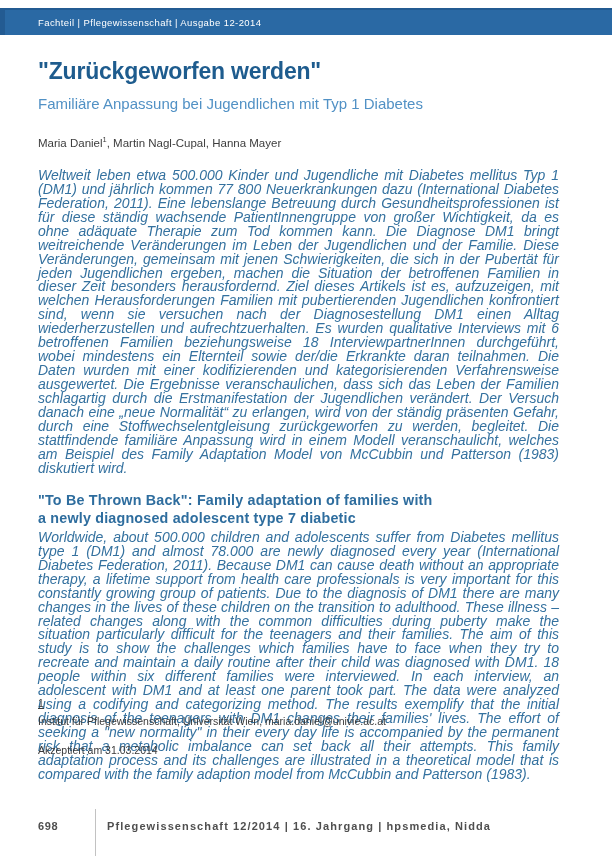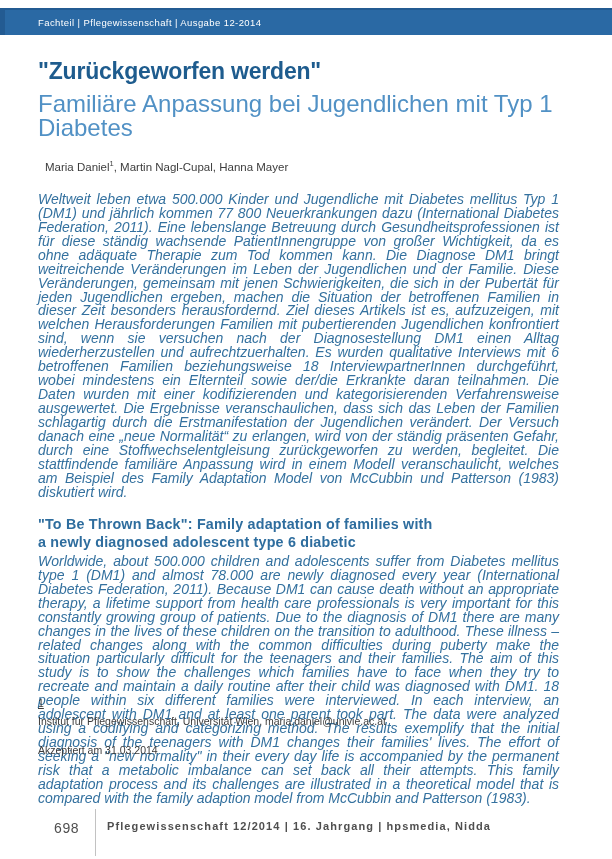--- a/index.html
+++ b/index.html
@@ -12,46 +12,46 @@
     background:#2a69a4; border-top:2px solid #235b92; border-left:5px solid #235b92;
     box-sizing:border-box; display:flex; align-items:center; padding-left:33px;
   }
   .topbar .crumb { color:#ffffff; font-size:9.5px; letter-spacing:0.4px; }
   .content { position:absolute; left:38px; top:57px; width:537px; }
   .title {
     margin:0; font-size:23px; line-height:28px; font-weight:bold;
     color:#1e5c8e; letter-spacing:-0.2px;
   }
   .subtitle {
-    margin:7px 0 0 0; font-size:24px; line-height:24px; font-weight:400;
+    margin:7px 0 0 0; font-size:15px; line-height:24px; font-weight:400;
     color:#5191c5;
   }
-  .authors { margin:17px 0 0 7px; font-size:11.5px; line-height:14px; color:#3d3d3d; }
+  .authors { margin:17px 0 0 0; font-size:11.5px; line-height:14px; color:#3d3d3d; }
   .authors sup { font-size:7.5px; }
   .abstract {
     margin:19px 16px 0 0; font-style:italic; color:#34719f;
     font-size:14px; line-height:13.95px; text-align:justify;
     hyphens:auto; -webkit-hyphens:auto;
   }
   .en-heading {
     margin:15px 0 0 0; font-size:14.3px; line-height:18.5px; font-weight:bold;
     color:#2e6d9e; letter-spacing:0.2px;
   }
   .abstract.en { margin-top:3px; }
   .footnote-block {
     position:absolute; left:38px; top:697px; width:480px;
     font-size:10.5px; line-height:13px; color:#3a3a3a;
   }
   .fn-marker { display:inline-block; text-decoration:underline; margin-bottom:5px; color:#3a3a3a; }
   .fn-affiliation { margin:0 0 0 0; }
   .fn-dates { margin:16px 0 0 0; }
   .fn-doi { margin:15px 0 0 0; }
   .page-number {
-    position:absolute; left:54px; top:820px; font-size:14px;
-    font-weight:normal; letter-spacing:0.6px; color:#4f4f4f;
+    position:absolute; left:38px; top:820px; font-size:11px;
+    font-weight:bold; letter-spacing:0.6px; color:#4f4f4f;
   }
   .footer-divider {
     position:absolute; left:95px; top:809px; width:1px; height:47px; background:#c2c2c2;
   }
   .journal-line {
     position:absolute; left:107px; top:820px; font-size:11px;
     font-weight:bold; letter-spacing:1.1px; color:#4f4f4f;
   }
 </style>
 </head>
@@ -64,21 +64,21 @@
   </div>
 
   <div class="content">
     <h1 class="title">"Zurückgeworfen werden"</h1>
     <h2 class="subtitle">Familiäre Anpassung bei Jugendlichen mit Typ 1 Diabetes</h2>
 
     <p class="authors"><span>Maria Daniel</span><sup>1</sup><span>, Martin Nagl-Cupal, Hanna Mayer</span></p>
 
     <p class="abstract de" lang="de">Weltweit leben etwa 500.000 Kinder und Jugendliche mit Diabetes mellitus Typ 1 (DM1) und jährlich kommen 77 800 Neuerkrankungen dazu (International Diabetes Federation, 2011). Eine lebenslange Betreuung durch Gesundheitsprofessionen ist für diese ständig wachsende PatientInnengruppe von großer Wichtigkeit, da es ohne adäquate Therapie zum Tod kommen kann. Die Diagnose DM1 bringt weitreichende Veränderungen im Leben der Jugendlichen und der Familie. Diese Veränderungen, gemeinsam mit jenen Schwierigkeiten, die sich in der Pubertät für jeden Jugendlichen ergeben, machen die Situation der betroffenen Familien in dieser Zeit besonders herausfordernd. Ziel dieses Artikels ist es, aufzuzeigen, mit welchen Herausforderungen Familien mit pubertierenden Jugendlichen konfrontiert sind, wenn sie versuchen nach der Diagnosestellung DM1 einen Alltag wiederherzustellen und aufrechtzuerhalten. Es wurden qualitative Interviews mit 6 betroffenen Familien beziehungsweise 18 InterviewpartnerInnen durchgeführt, wobei mindestens ein Elternteil sowie der/die Erkrankte daran teilnahmen. Die Daten wurden mit einer kodifizierenden und kategorisierenden Verfahrensweise ausgewertet. Die Ergebnisse veranschaulichen, dass sich das Leben der Familien schlagartig durch die Erstmanifestation der Jugendlichen verändert. Der Versuch danach eine „neue Normalität“ zu erlangen, wird von der ständig präsenten Gefahr, durch eine Stoffwechselentgleisung zurückgeworfen zu werden, begleitet. Die stattfindende familiäre Anpassung wird in einem Modell veranschaulicht, welches am Beispiel des Family Adaptation Model von McCubbin und Patterson (1983) diskutiert wird.</p>
 
-    <h3 class="en-heading"><span>"To Be Thrown Back": Family adaptation of families with</span><br><span>a newly diagnosed adolescent type 6 diabetic</span></h3>
+    <h3 class="en-heading"><span>"To Be Thrown Back": Family adaptation of families with</span><br><span>a newly diagnosed adolescent type 7 diabetic</span></h3>
 
     <p class="abstract en" lang="en">Worldwide, about 500.000 children and adolescents suffer from Diabetes mellitus type 1 (DM1) and almost 78.000 are newly diagnosed every year (International Diabetes Federation, 2011). Because DM1 can cause death without an appropriate therapy, a lifetime support from health care professionals is very important for this constantly growing group of patients. Due to the diagnosis of DM1 there are many changes in the lives of these children on the transition to adulthood. These illness – related changes along with the common difficulties during puberty make the situation particularly difficult for the teenagers and their families. The aim of this study is to show the challenges which families have to face when they try to recreate and maintain a daily routine after their child was diagnosed with DM1. 18 people within six different families were interviewed. In each interview, an adolescent with DM1 and at least one parent took part. The data were analyzed using a codifying and categorizing method. The results exemplify that the initial diagnosis of the teenagers with DM1 changes their families' lives. The effort of seeking a "new normality" in their every day life is accompanied by the permanent risk that a metabolic imbalance can set back all their attempts. This family adaptation process and its challenges are illustrated in a theoretical model that is compared with the family adaption model from McCubbin and Patterson (1983).</p>
   </div>
 
   <div class="footnote-block">
     <span class="fn-marker">1</span>
     <div class="fn-affiliation">Institut für Pflegewissenschaft, Universität Wien, maria.daniel@univie.ac.at</div>
     <div class="fn-dates">
       <div>Akzeptiert am 31.03.2014</div>
     </div>

